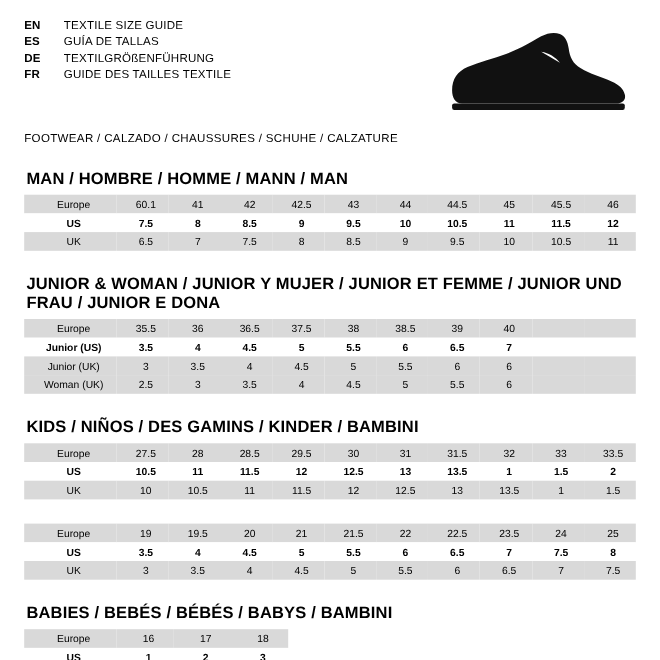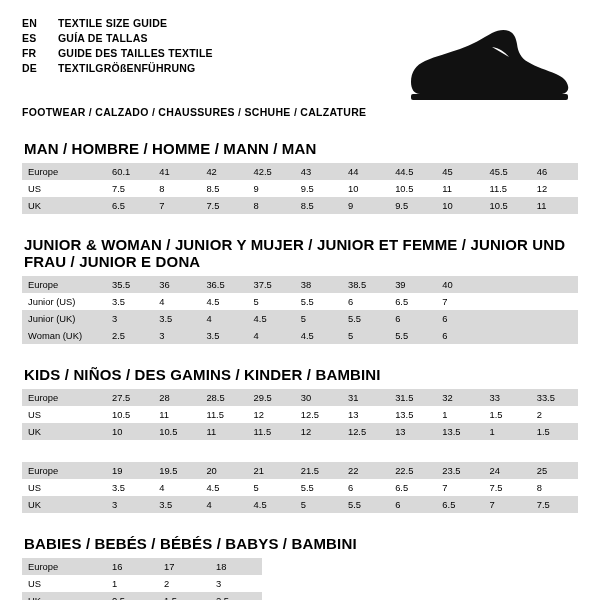--- a/index.html
+++ b/index.html
@@ -38,66 +38,69 @@
     padding: 0 0 4.5px 0;
     vertical-align: top;
     white-space: nowrap;
   }
   .lang-code {
     width: 36px;
     font-weight: bold;
     letter-spacing: 0.2px;
   }
   .lang-title {
-    font-weight: bold;
+    font-weight: normal;
     letter-spacing: 0.2px;
   }
 
   .shoe-wrap {
     width: 190px;
     height: 78px;
     margin-right: 8px;
     margin-top: 10px;
     display: block;
   }
 
   .section-title {
     font-size: 10.5px;
-    font-weight: bold;
+    font-weight: normal;
     letter-spacing: 0.3px;
+    margin-top: 14px;
   }
 
   
   .block {
     margin-top: 22px;
   }
   .block-title {
     font-size: 15px;
     font-weight: bold;
     letter-spacing: 0.15px;
     margin-bottom: 6px;
     padding-left: 2px;
   }
   table.size {
     border-collapse: collapse;
     font-size: 9.4px;
     table-layout: fixed;
     width: 556px;
+    text-align: center;
   }
   table.size td {
     height: 17px;
     padding: 0 0 0 6px;
     vertical-align: middle;
     white-space: nowrap;
   }
   table.size tr.shaded td {
     background: #d9d9d9;
   }
   table.size tr.plain td {
     background: #ffffff;
+    font-weight: bold;
   }
   td.label {
     width: 78px;
   }
   
   table.size.narrow {
     width: 240px;
   }
 </style>
 </head>
@@ -110,26 +113,26 @@
       <tbody>
         <tr>
           <td class="lang-code">EN</td>
           <td class="lang-title">TEXTILE SIZE GUIDE</td>
         </tr>
         <tr>
           <td class="lang-code">ES</td>
           <td class="lang-title">GUÍA DE TALLAS</td>
         </tr>
         <tr>
+          <td class="lang-code">DE</td>
+          <td class="lang-title">TEXTILGRÖßENFÜHRUNG</td>
+        </tr>
+        <tr>
           <td class="lang-code">FR</td>
           <td class="lang-title">GUIDE DES TAILLES TEXTILE</td>
-        </tr>
-        <tr>
-          <td class="lang-code">DE</td>
-          <td class="lang-title">TEXTILGRÖßENFÜHRUNG</td>
         </tr>
       </tbody>
     </table>
 
     <svg class="shoe-wrap" viewBox="0 0 190 78">
       <path fill="#111111" d="M31 54 C31 44 36 37 45 33 C56 28 69 25 80 21 C92 17 103 10 112 5 C118 2 124 1 129 3 C134 5 136 10 137 16 C138 24 141 30 148 34 C156 39 167 42 176 46 C183 49 187 53 188 58 C189 62 187 65 182 66 L40 66 C34 66 31 61 31 54 Z"></path>
       <rect fill="#111111" x="31" y="66" width="157" height="6" rx="2"></rect>
       <path fill="#ffffff" d="M112 19 C119 20 125 24 129 29" stroke="#ffffff" stroke-width="0"></path>
     </svg>
   </div>

